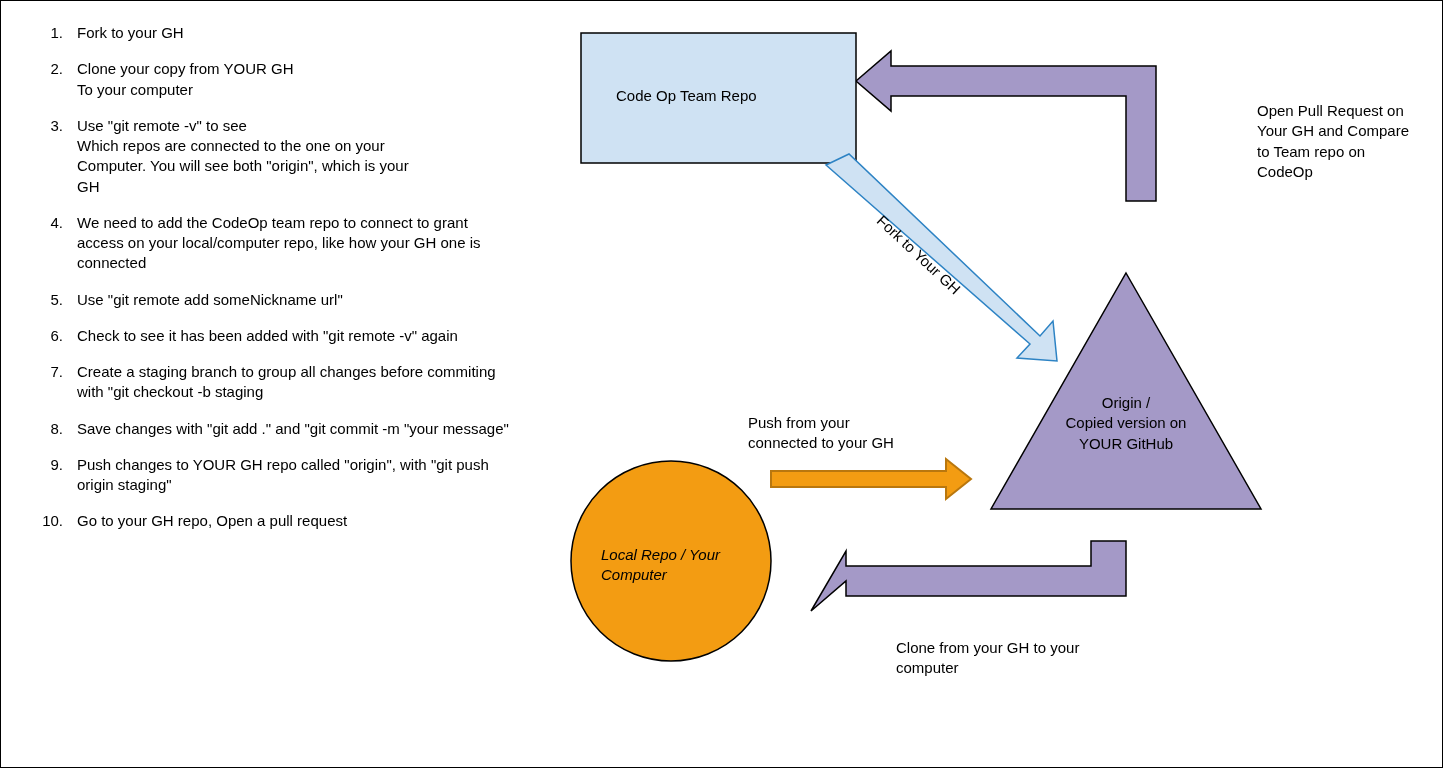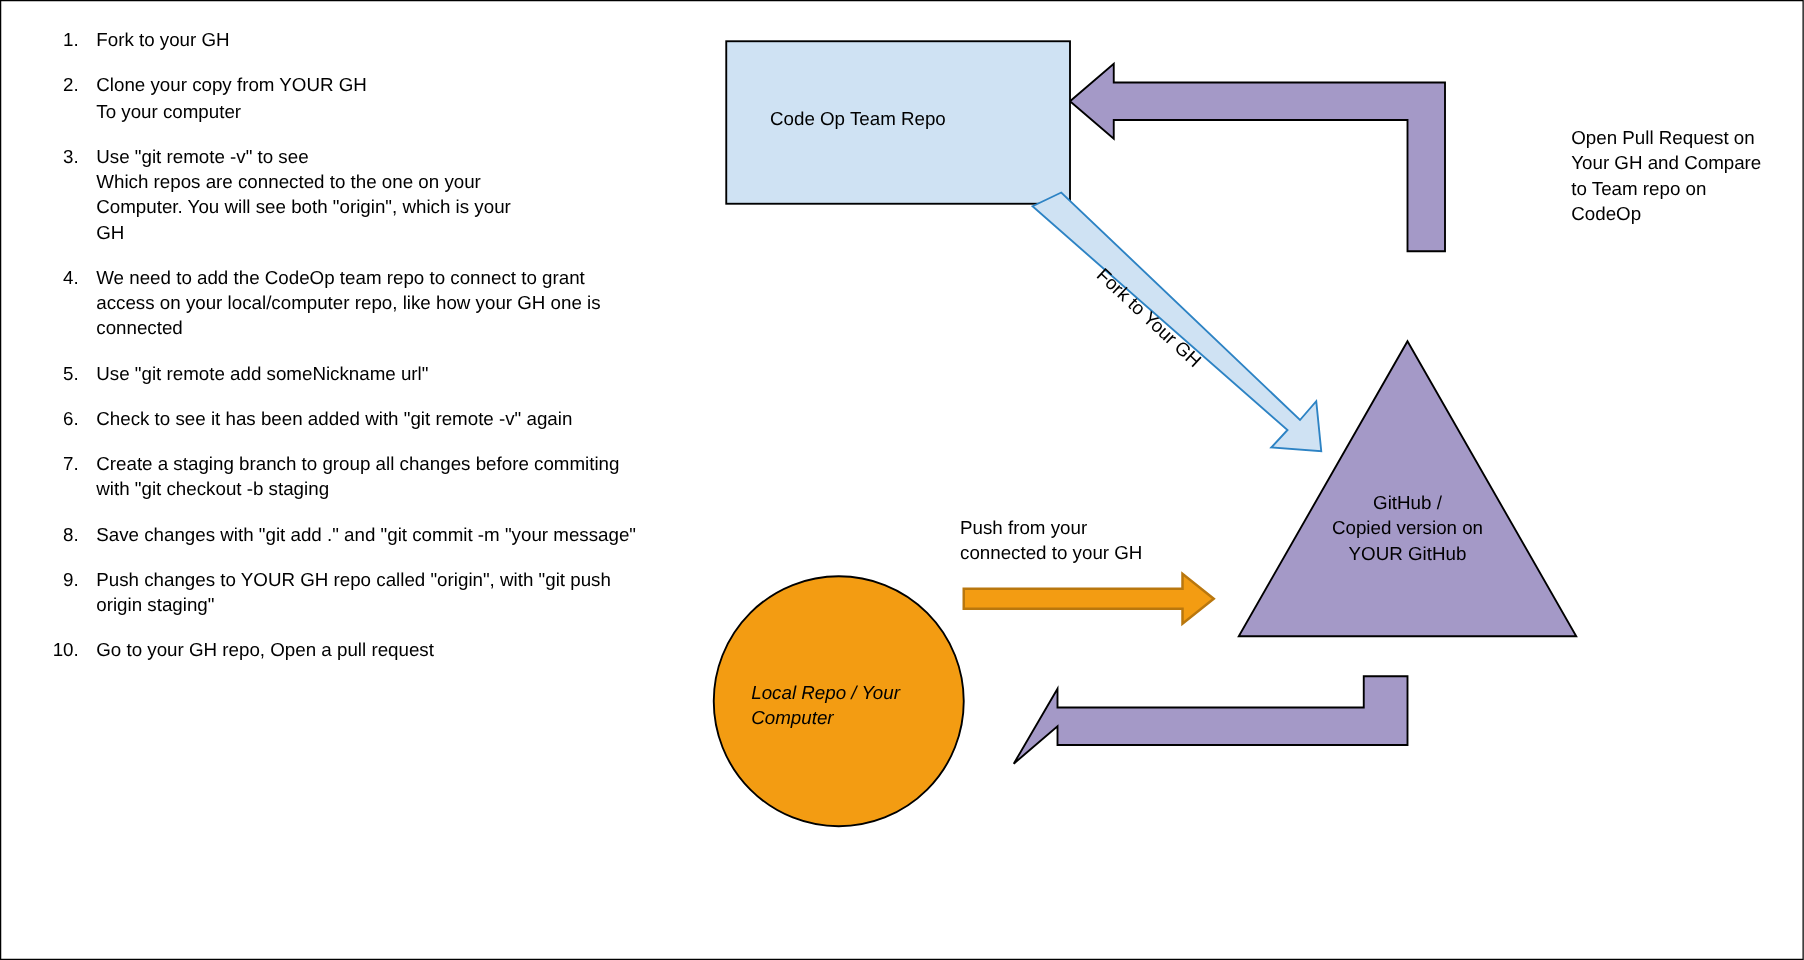--- a/index.html
+++ b/index.html
@@ -120,37 +120,41 @@
     <g>
       <path d="M 215 470 L 390 470 L 390 458 L 415 478 L 390 498 L 390 486 L 215 486 Z" fill="#f39c12" stroke="#b9770e" stroke-width="2"></path>
     </g>
 
     <circle cx="115" cy="560" r="100" fill="#f39c12" stroke="#000000" stroke-width="1.5"></circle>
   </svg>
 
   <div class="label" style="left:60px; top:85px; width:210px; text-align:left;">Code Op Team Repo</div>
 
   <div class="label" style="left:490px; top:392px; width:160px; text-align:center;">
-    <span>GitHub /</span><br>
+    <span>Origin /</span><br>
     <span>Copied version on</span><br>
     <span>YOUR GitHub</span>
   </div>
 
   <div class="label" style="left:45px; top:544px; width:145px;font-style:italic;">
     <span>Local Repo / Your</span><br>
     <span>Computer</span>
   </div>
 
   <div class="label" style="left:330px; top:210px; transform:rotate(43deg); transform-origin:left top;">Fork to Your GH</div>
 
-  <div class="label" style="left:192px; top:412px;margin-left:20px;">
+  <div class="label" style="left:192px; top:412px;">
     <span>Push from your</span><br>
     <span>connected to your GH</span>
   </div>
 
+  <div class="label" style="left:340px; top:637px;">
+    <span>Clone from your GH to your</span><br>
+    <span>computer</span>
+  </div>
 
   <div class="label" style="left:701px; top:100px;">
     <span>Open Pull Request on</span><br>
     <span>Your GH and Compare</span><br>
     <span>to Team repo on</span><br>
     <span>CodeOp</span>
   </div>
 </div>
 
 </body></html>

